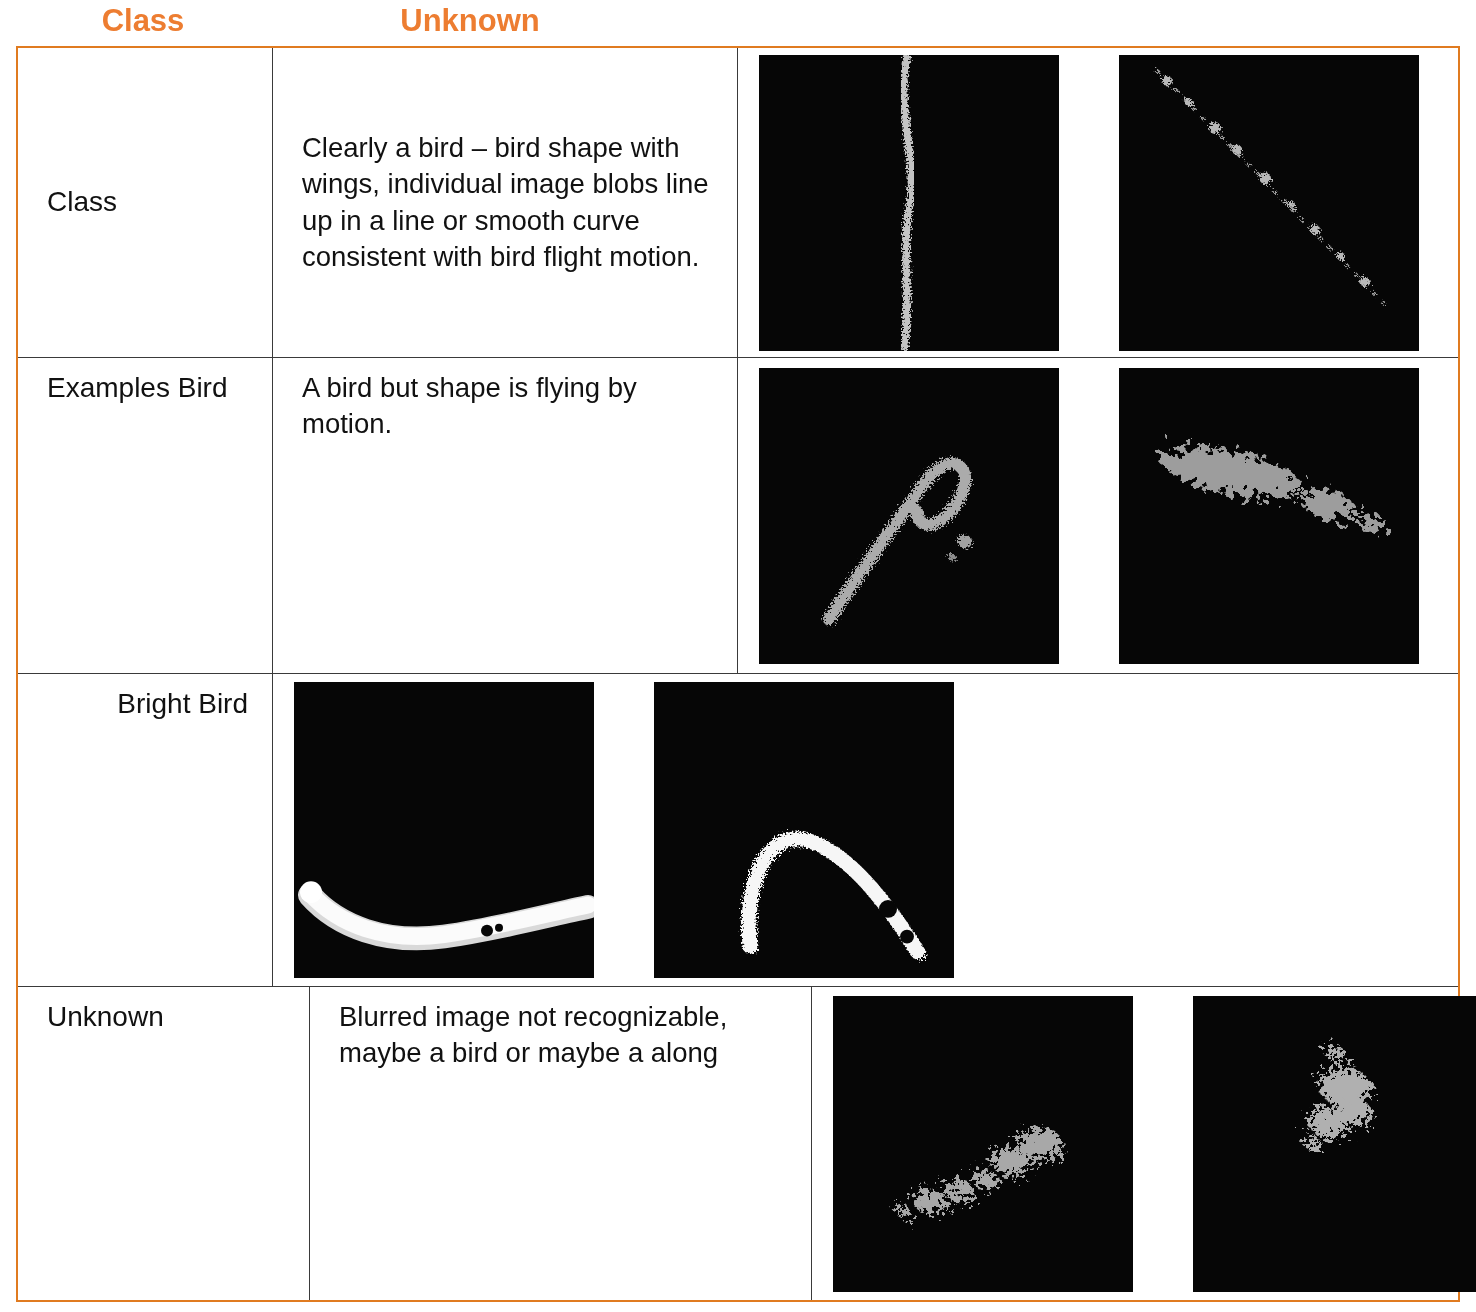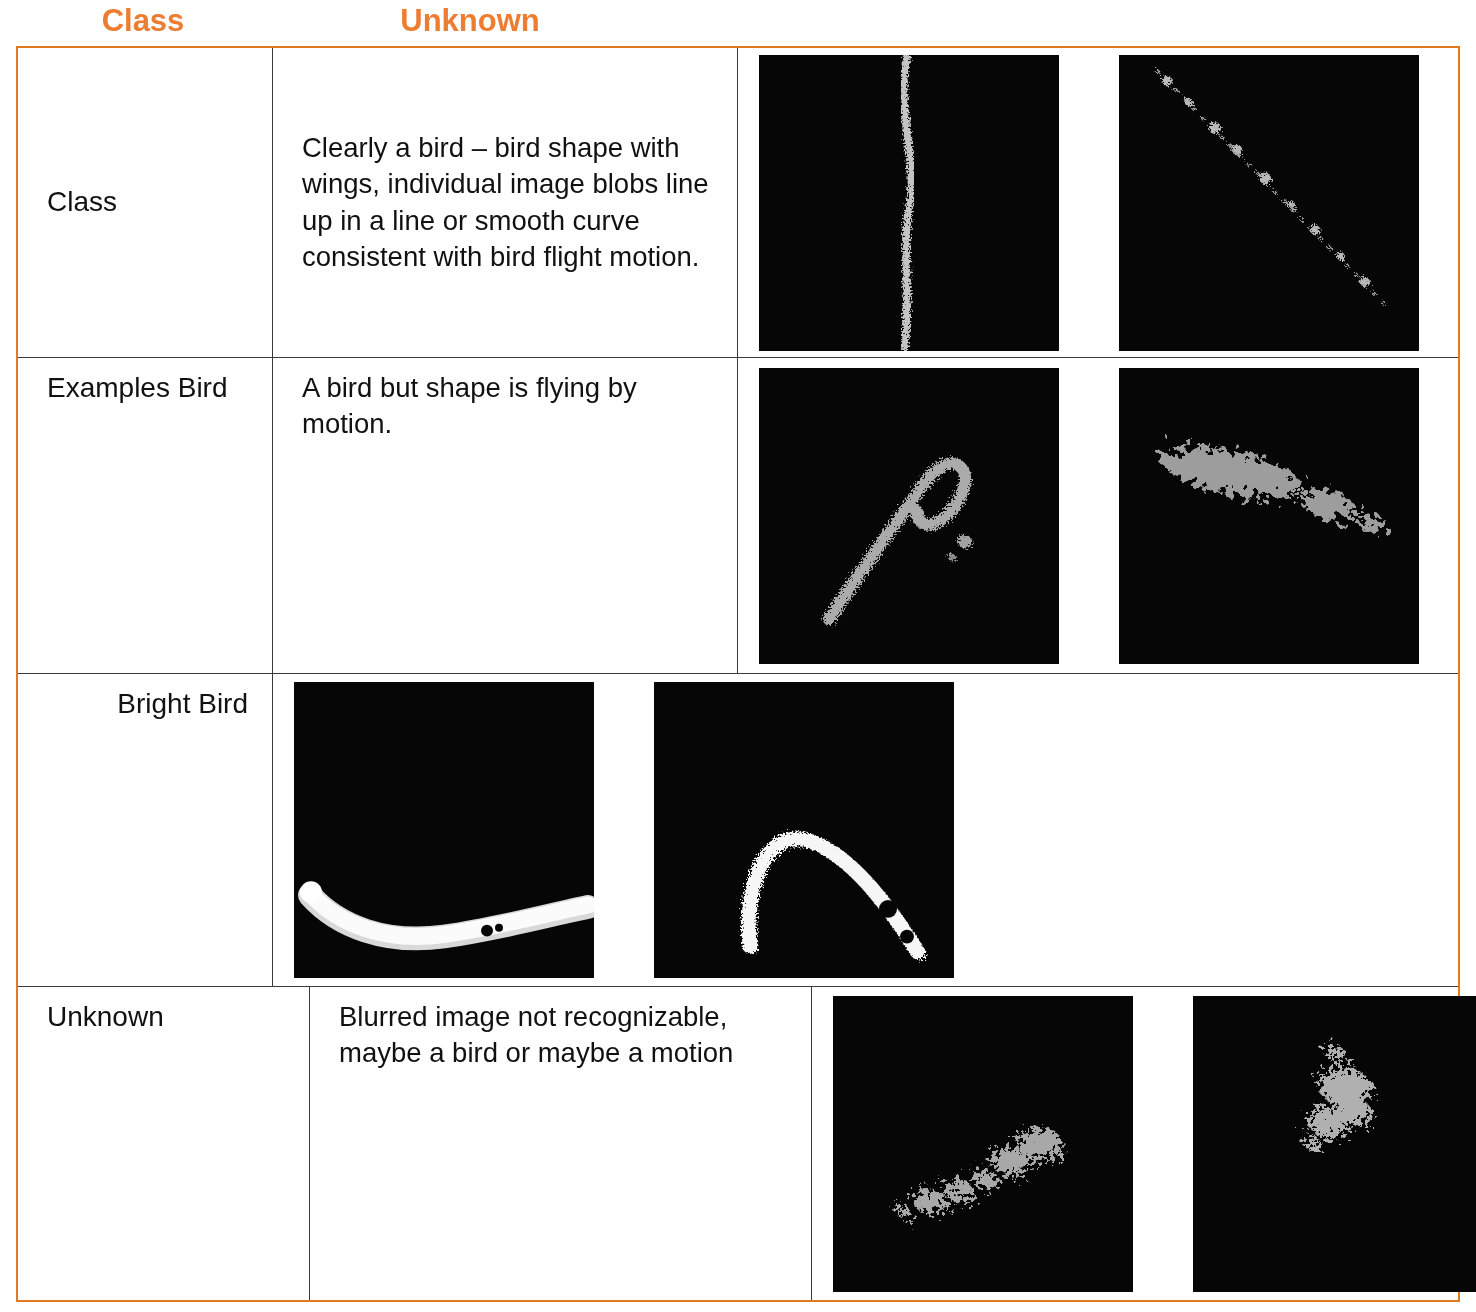--- a/index.html
+++ b/index.html
@@ -161,21 +161,21 @@
             </g>
             <circle cx="234" cy="230" r="9" fill="#060606"></circle>
             <circle cx="253" cy="258" r="7" fill="#060606"></circle>
           </svg>
         </div>
       </div>
     </div>
 
     <div class="row row-3">
       <div class="cell class-cell">Unknown</div>
-      <div class="cell">Blurred image not recognizable, maybe a bird or maybe a motion</div>
+      <div class="cell">Blurred image not recognizable, maybe a bird or maybe a along</div>
       <div class="examples-cell">
         <div class="img-frame">
           <svg viewBox="0 0 300 300" preserveAspectRatio="none">
             <rect x="0" y="0" width="300" height="300" fill="#060606"></rect>
             <g filter="url(#fuzz2)" fill="#a8a8a8">
               <circle cx="70" cy="218" r="7"></circle>
               <ellipse cx="97" cy="208" rx="17" ry="12"></ellipse>
               <ellipse cx="126" cy="198" rx="15" ry="11"></ellipse>
               <ellipse cx="152" cy="186" rx="13" ry="10"></ellipse>
               <ellipse cx="177" cy="168" rx="19" ry="14"></ellipse>

